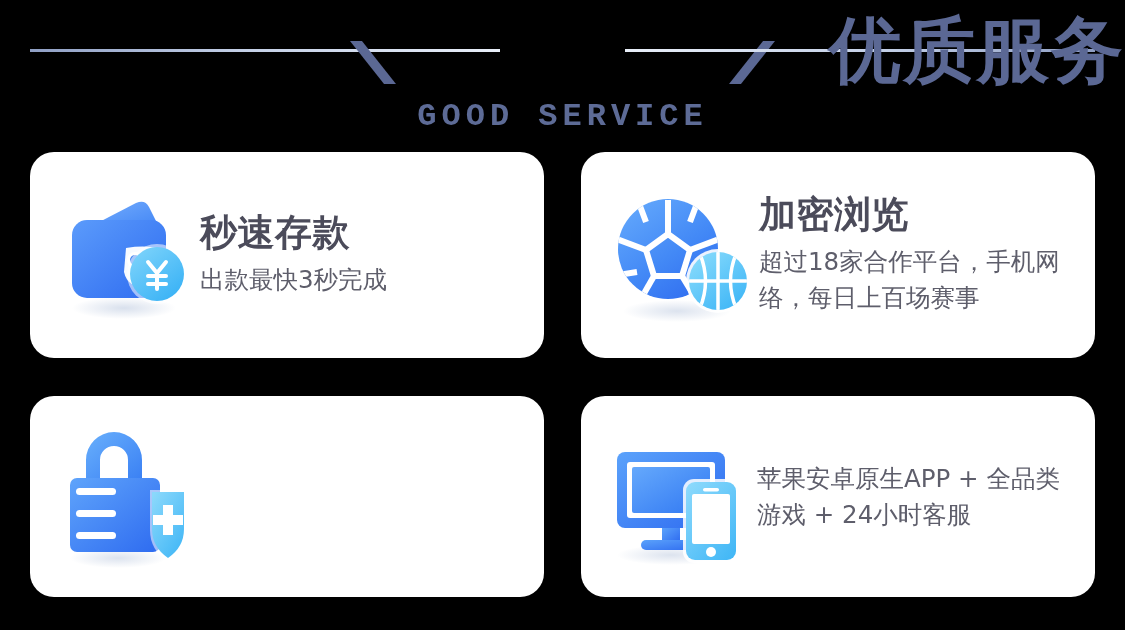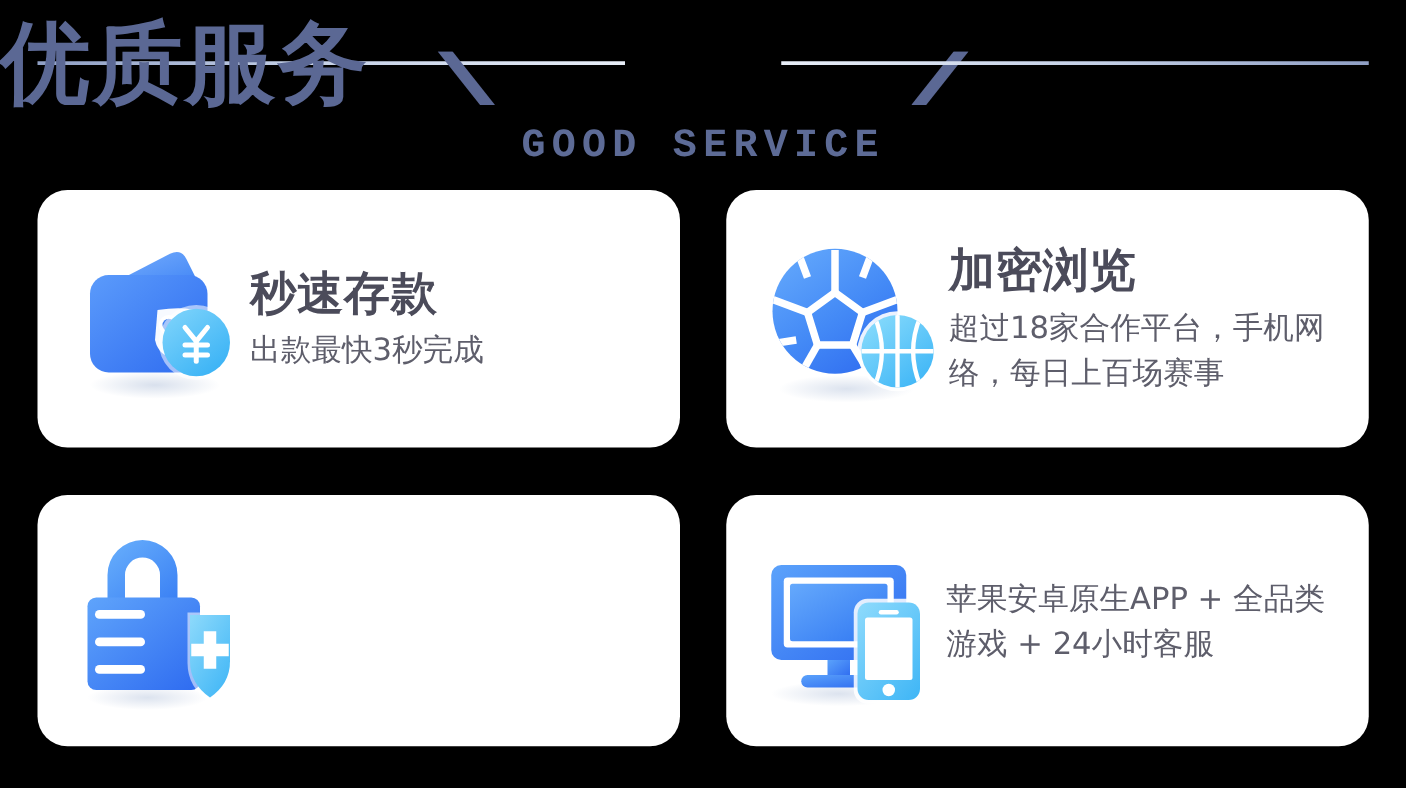--- a/index.html
+++ b/index.html
@@ -53,21 +53,21 @@
   .bracket-right {
     right: 350px;
     clip-path: polygon(74% 0%, 100% 0%, 26% 100%, 0% 100%);
   }
 
   .title-cn {
     position: absolute;
     top: 6px;
     left: 0;
     width: 1125px;
-    text-align: left;
+    text-align: right;
     font-size: 72px;
     line-height: 88px;
     font-weight: bold;
     color: #5b6894;
     letter-spacing: 2px;
     font-family: "DejaVu Sans", "Liberation Sans", sans-serif;
   }
 
   .title-en {
     position: absolute;
@@ -117,21 +117,21 @@
     min-width: 0;
     padding-left: 4px;
   }
 
   .card-title {
     font-size: 37px;
     line-height: 46px;
     font-weight: bold;
     color: #4b4b5a;
     letter-spacing: 0.5px;
-    font-family: Liberation Sans, sans-serif;
+    font-family: Liberation Mono, monospace;
     margin-bottom: 4px;
   }
 
   .card-desc {
     font-size: 24.5px;
     line-height: 36px;
     color: #5e5e6b;
     letter-spacing: 0px;
     font-family: "DejaVu Sans", "Liberation Sans", sans-serif;
   }

